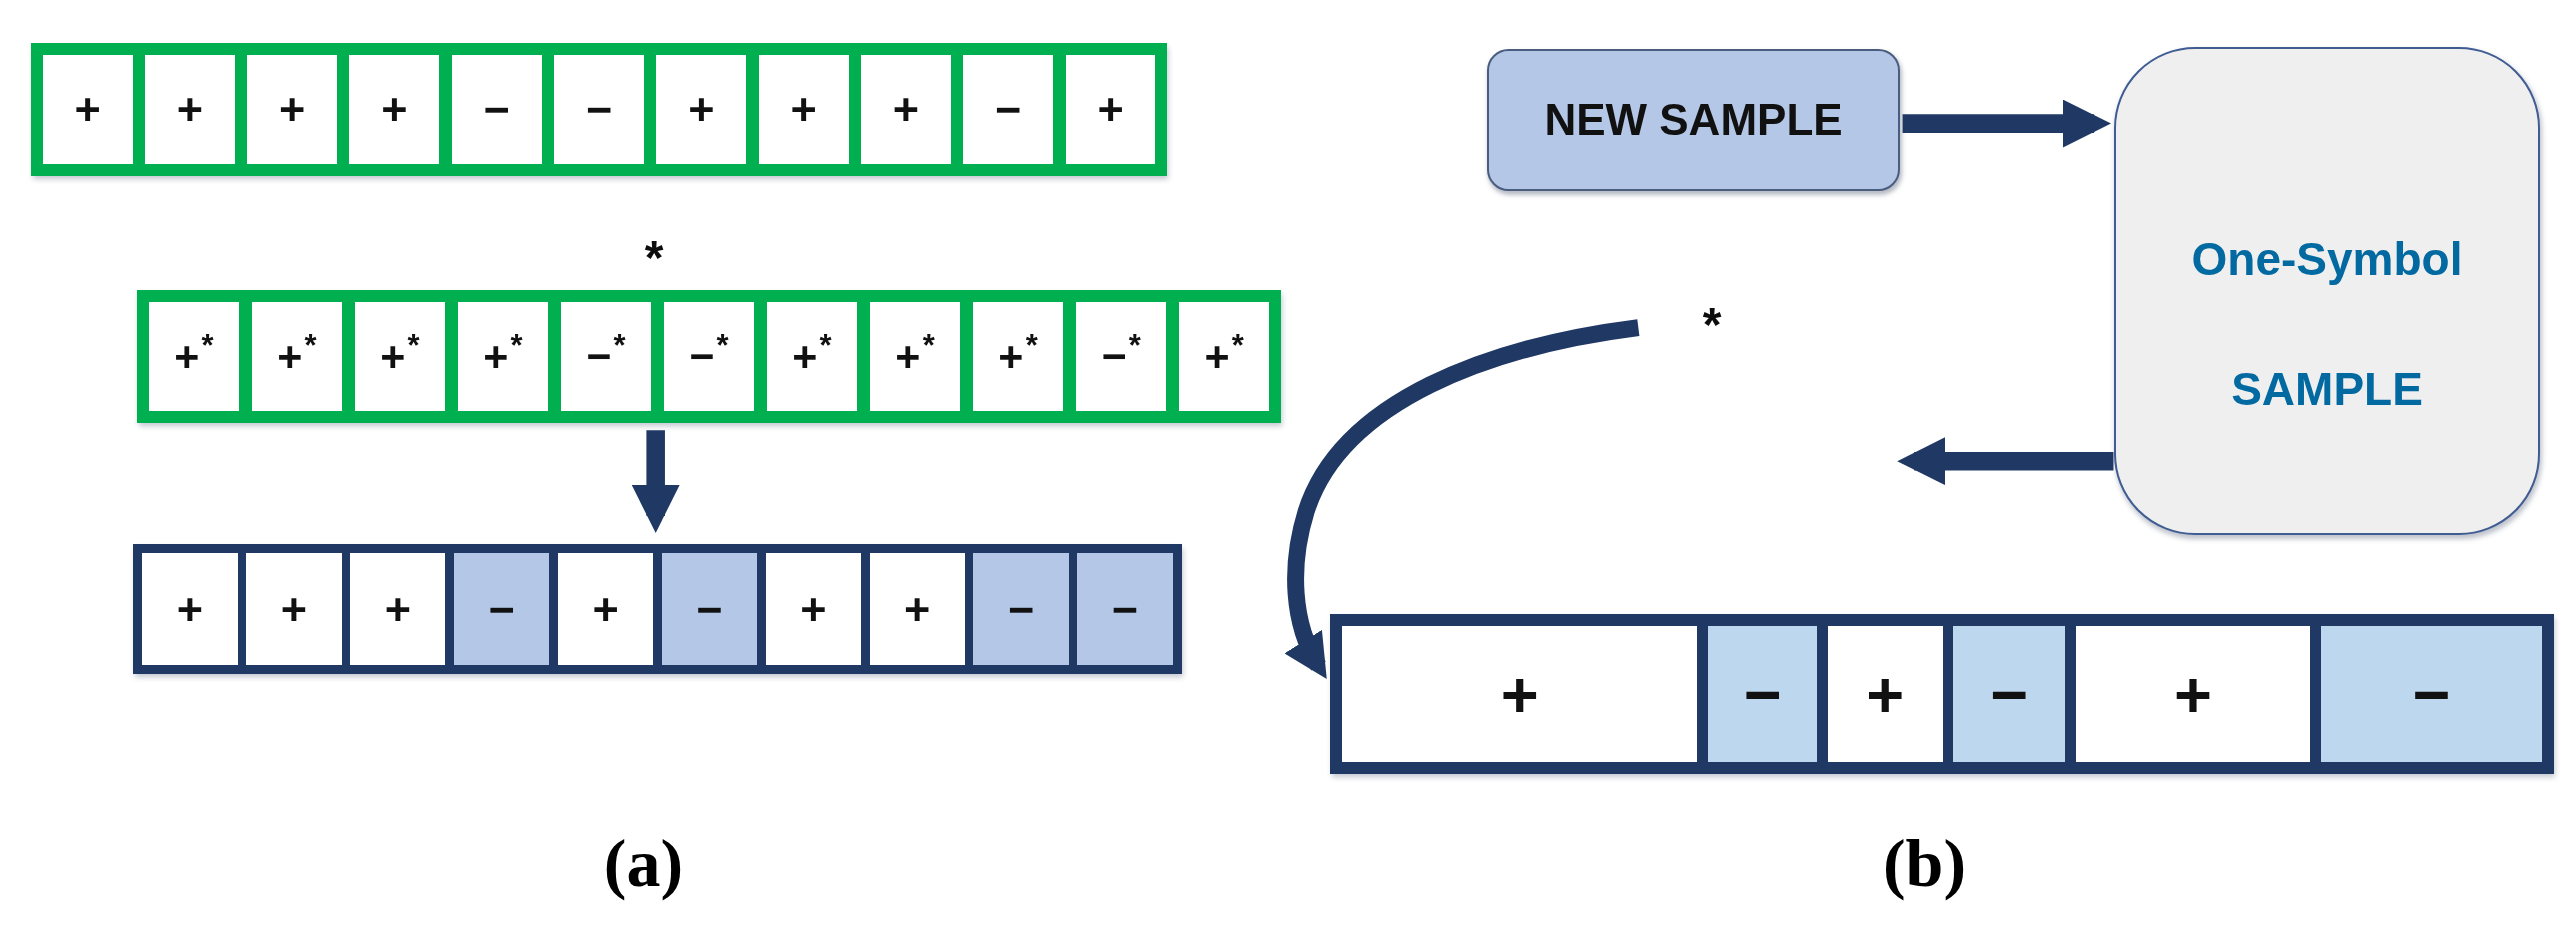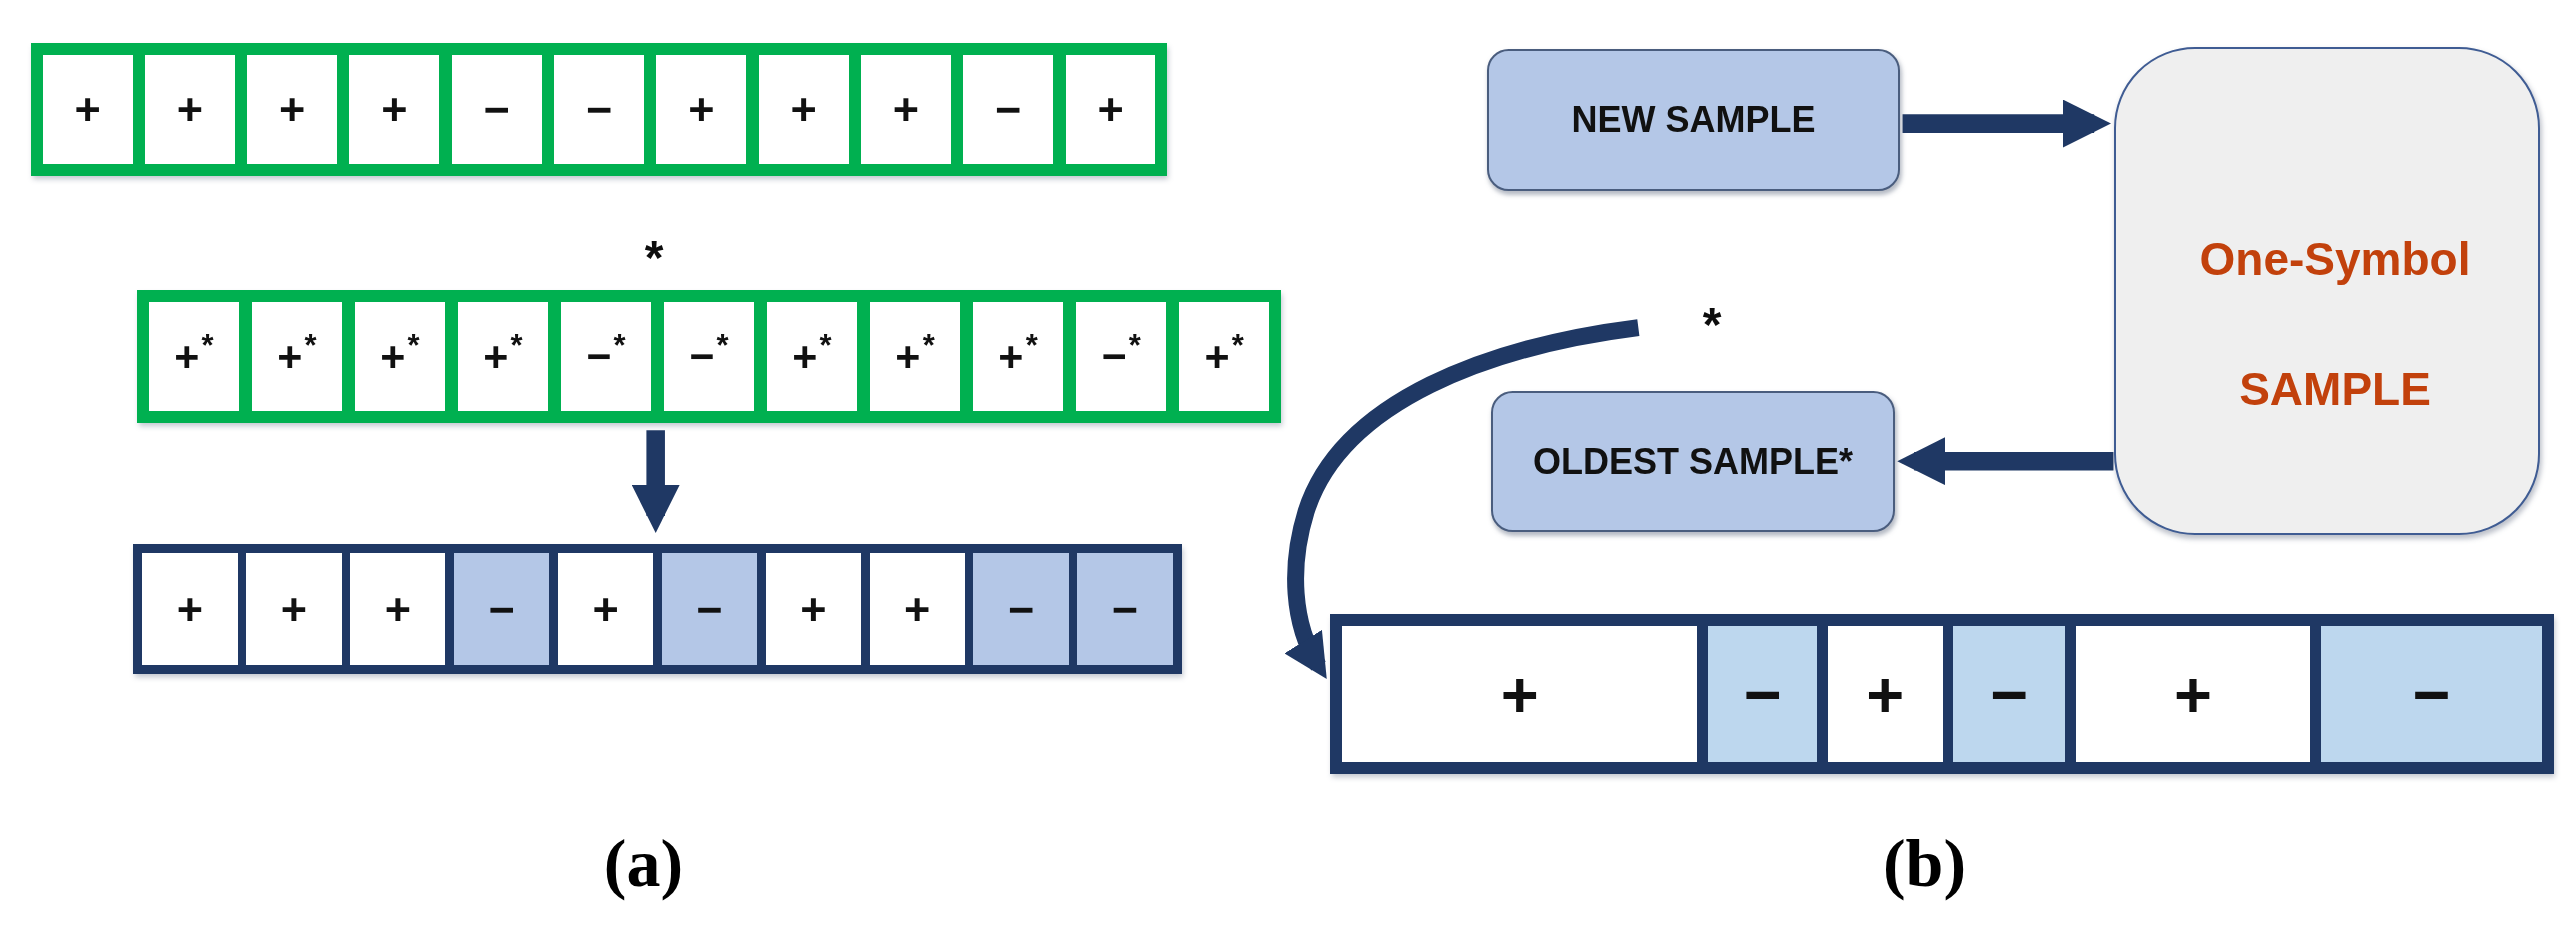--- a/index.html
+++ b/index.html
@@ -64,34 +64,34 @@
     position:absolute;
     box-sizing:border-box;
     background:var(--boxFill);
     border:2.3px solid var(--boxBorder);
     border-radius:21.6px;
     display:flex;align-items:center;justify-content:center;
     font-weight:bold;color:#111;
     box-shadow:1.5px 3.9px 4.6px rgba(110,120,140,0.5);
     text-align:center;
   }
-  #new-sample{left:1487px;top:49px;width:413px;height:142px;font-size:36px;}
+  #new-sample{left:1487px;top:49px;width:413px;height:142px;font-size:44px;}
   #oldest-sample{left:1491px;top:391px;width:404px;height:141px;font-size:36px;}
   #buffer-box{
     position:absolute;
     box-sizing:border-box;
     left:2114px;top:47px;width:426px;height:488px;
     background:var(--bufferFill);
     border:2.3px solid var(--bufferBorder);
     border-radius:81px;
     box-shadow:1.5px 3.9px 5.4px rgba(110,120,140,0.45);
   }
   .buf-line{
-    position:absolute;left:8px;width:100%;
-    text-align:center;font-size:46px;font-weight:bold;color:#c2410c;line-height:53px;
+    position:absolute;left:0;width:100%;
+    text-align:center;font-size:46px;font-weight:bold;color:#0369a1;line-height:53px;
   }
   #buf-line1{top:184px;}
   #buf-line2{top:314px;}
   
   .caption{
     position:absolute;width:155px;text-align:center;
     font-family:"Liberation Serif", serif;
     font-size:68px;font-weight:bold;color:#000;line-height:77px;
   }
   #label-a{left:566px;top:825px;}
@@ -227,23 +227,20 @@
 
   <div id="new-sample" class="flowbox">
     <span>NEW SAMPLE</span>
   </div>
 
   <div id="buffer-box">
     <div id="buf-line1" class="buf-line">One-Symbol</div>
     <div id="buf-line2" class="buf-line">SAMPLE</div>
   </div>
 
-  <div id="oldest-sample" class="flowbox">
-    <span>OLDEST SAMPLE*</span>
-  </div>
 
   <div id="star-b" class="star-marker">*</div>
 
   <div id="row-b" class="row row-navy-big">
       <div class="cell" style="flex-grow: 3.25;">
         <span class="sym">+</span>
       </div>
       <div class="cell shaded-b" style="flex-grow: 1;">
         <span class="sym">−</span>
       </div>

